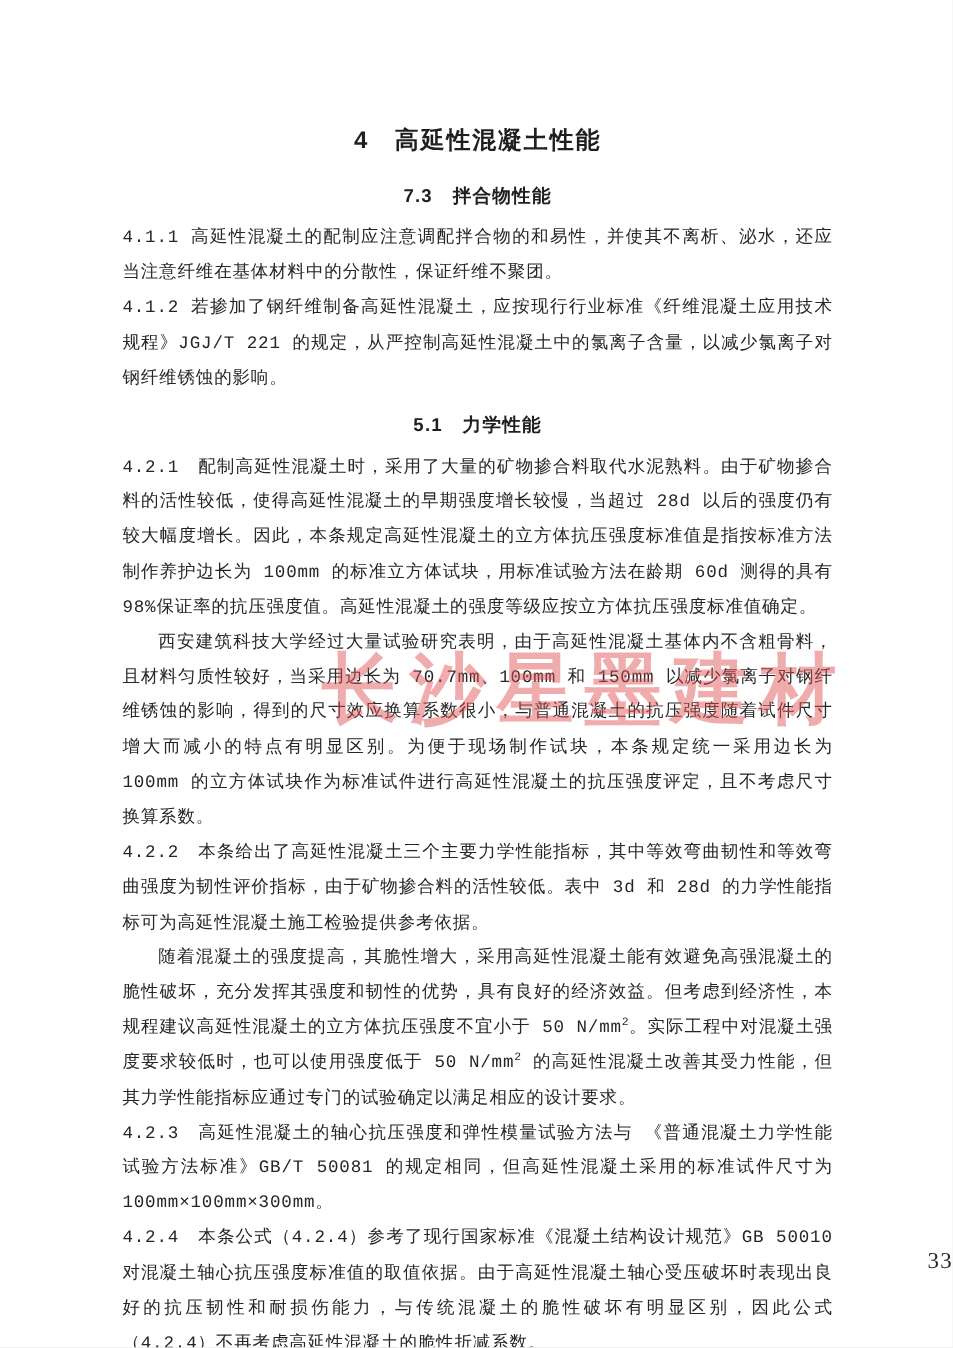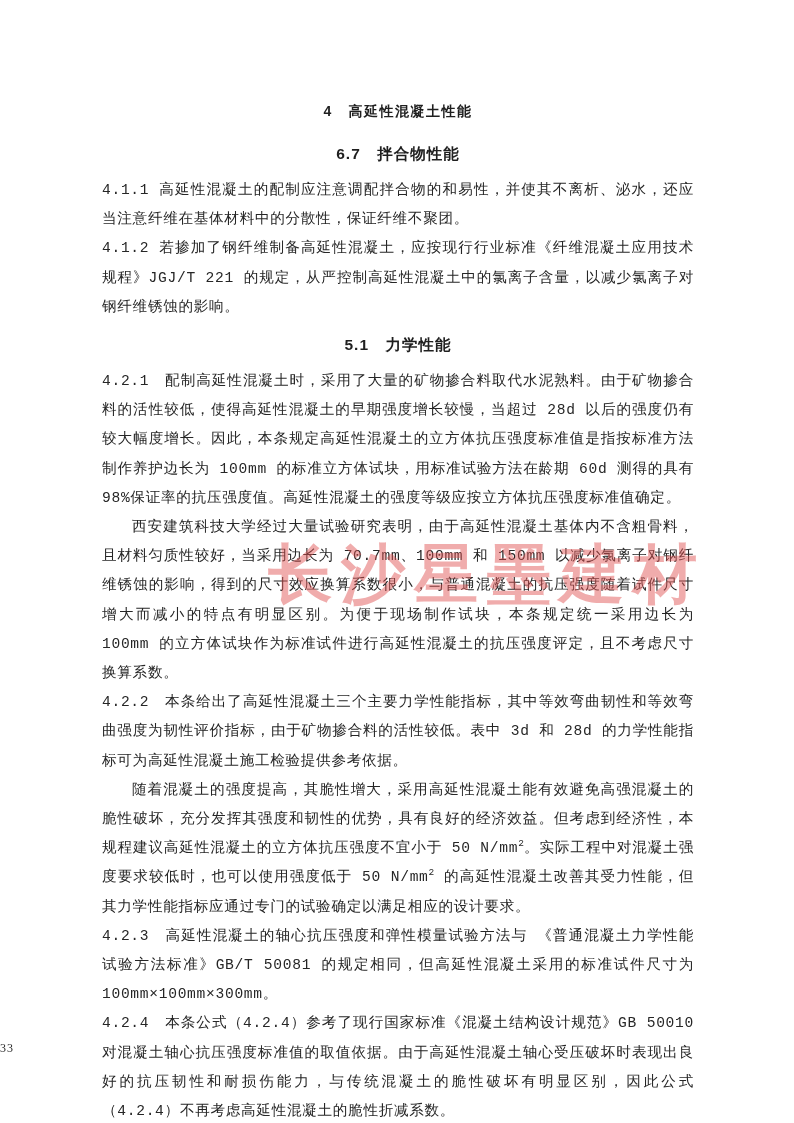--- a/index.html
+++ b/index.html
@@ -17,21 +17,21 @@
     position: absolute;
     left: 102px;
     top: 103px;
     width: 592px;
   }
   .chapter-title {
     margin: 0 0 23px 0;
     text-align: center;
     font-family: "Liberation Sans", "DejaVu Sans", sans-serif;
     font-weight: 700;
-    font-size: 14px;
+    font-size: 20px;
     letter-spacing: 1.5px;
     color: #1f1f1f;
   }
   .section-heading {
     margin: 13px 0 11px 0;
     text-align: center;
     font-family: "Liberation Sans", "DejaVu Sans", sans-serif;
     font-weight: 700;
     font-size: 15.5px;
     letter-spacing: 1px;
@@ -64,36 +64,36 @@
     white-space: nowrap;
     color: rgba(223, 82, 82, 0.48);
     pointer-events: none;
     z-index: 5;
   }
   .page-number {
     position: absolute;
     top: 1041px;
     left: 0;
     width: 100%;
-    text-align: left;
-    font-size: 12px;
+    text-align: right;
+    font-size: 19px;
     letter-spacing: 1px;
     color: #2a2a2a;
   }
 </style>
 </head>
 <body>
 
 <div class="page">
 
   <div class="content">
 
     <h1 class="chapter-title">4　高延性混凝土性能</h1>
 
-    <h2 class="section-heading">6.7　拌合物性能</h2>
+    <h2 class="section-heading">7.3　拌合物性能</h2>
 
     <p class="body-par">4.1.1 高延性混凝土的配制应注意调配拌合物的和易性，并使其不离析、泌水，还应当注意纤维在基体材料中的分散性，保证纤维不聚团。</p>
 
     <p class="body-par">4.1.2 若掺加了钢纤维制备高延性混凝土，应按现行行业标准《纤维混凝土应用技术规程》JGJ/T 221 的规定，从严控制高延性混凝土中的氯离子含量，以减少氯离子对钢纤维锈蚀的影响。</p>
 
     <h2 class="section-heading">5.1　力学性能</h2>
 
     <p class="body-par">4.2.1　配制高延性混凝土时，采用了大量的矿物掺合料取代水泥熟料。由于矿物掺合料的活性较低，使得高延性混凝土的早期强度增长较慢，当超过 28d 以后的强度仍有较大幅度增长。因此，本条规定高延性混凝土的立方体抗压强度标准值是指按标准方法制作养护边长为 100mm 的标准立方体试块，用标准试验方法在龄期 60d 测得的具有 98%保证率的抗压强度值。高延性混凝土的强度等级应按立方体抗压强度标准值确定。</p>
 
     <p class="body-par indent">西安建筑科技大学经过大量试验研究表明，由于高延性混凝土基体内不含粗骨料，且材料匀质性较好，当采用边长为 70.7mm、100mm 和 150mm 以减少氯离子对钢纤维锈蚀的影响，得到的尺寸效应换算系数很小，与普通混凝土的抗压强度随着试件尺寸增大而减小的特点有明显区别。为便于现场制作试块，本条规定统一采用边长为 100mm 的立方体试块作为标准试件进行高延性混凝土的抗压强度评定，且不考虑尺寸换算系数。</p>

